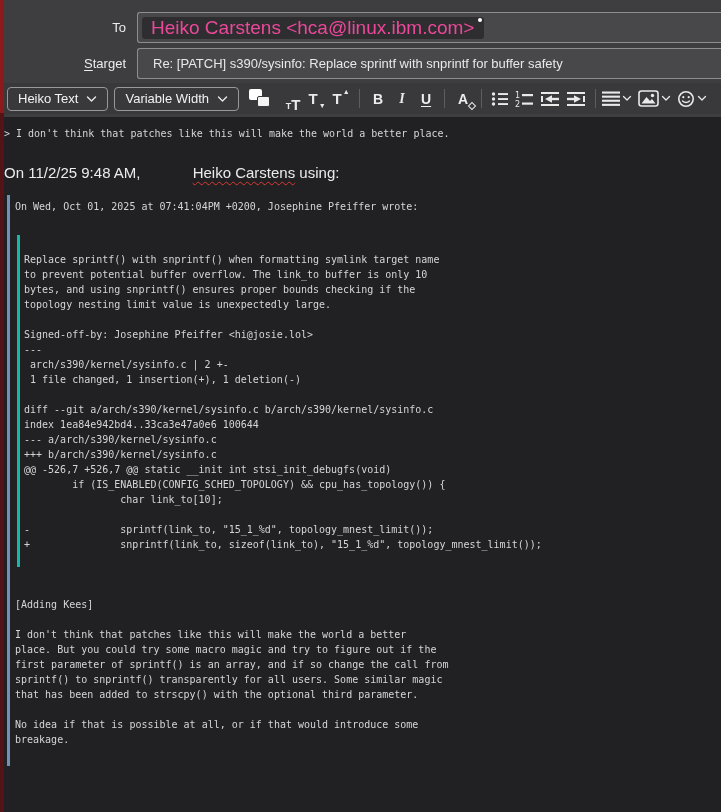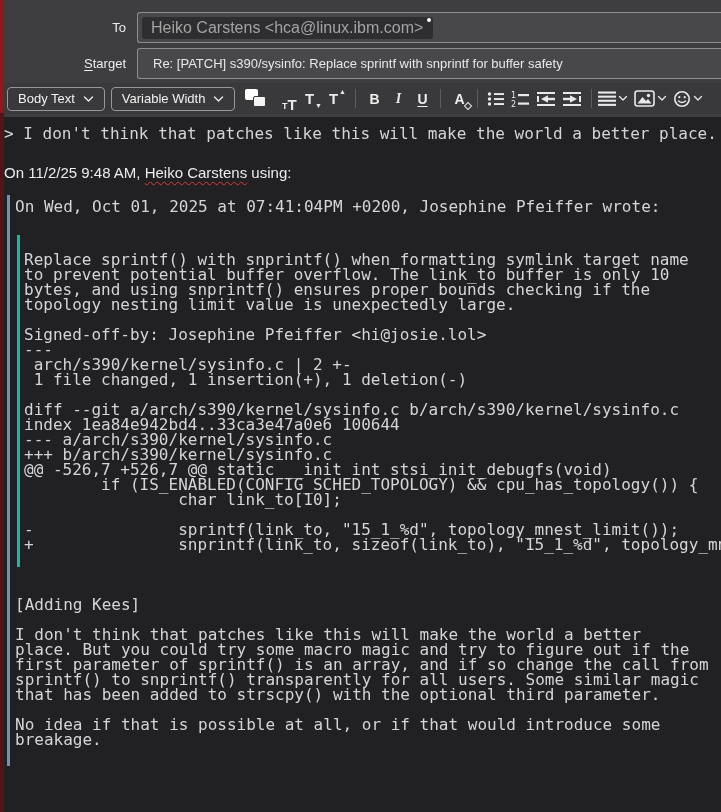--- a/index.html
+++ b/index.html
@@ -27,21 +27,21 @@
   .mnemonic { text-decoration:underline; text-underline-offset:2px; }
   .field {
     flex:1; height:31px; background:#48484b;
     border:1px solid #8e8e90; border-right:none;
     border-radius:3px 0 0 3px;
     display:flex; align-items:center;
   }
   .chip {
     position:relative; margin-left:4px; background:#2e2e31;
     border-radius:3px; padding:4px 10px 5px 9px;
-    font-size:16px; color:#a3a3a3; line-height:13px;
+    font-size:19px; color:#ec4899; line-height:13px;
   }
   .chip-dot {
     position:absolute; top:1px; right:2px; width:4px; height:4px;
     border-radius:50%; background:#ffffff;
   }
   .subject-text { margin-left:15px; font-size:13px; color:#e8e8e9; }
 
   
   .toolbar {
     margin-top:4px; height:31px; background:#39393c;
@@ -87,29 +87,30 @@
     border:1.5px solid #e9e9ea; transform:rotate(45deg); background:#39393c;
   }
 
   
   .editor {
     position:relative; height:699px; background:#212124;
     padding:9px 6px 0 4px; cursor:text;
   }
   .mono {
     font-family:"DejaVu Sans Mono", "Liberation Mono", monospace;
-    font-size:16px; line-height:15px; white-space:pre; color:#d5d5d7;
+    font-size:10px; line-height:15px; white-space:pre; color:#d5d5d7;
   }
   .sans { font-size:15px; line-height:21px; color:#ebebec; white-space:pre-wrap; }
   .line2 { margin-top:6px; }
   .attribution { margin-top:21px; }
   .misspelled {
     text-decoration:underline; text-decoration-style:wavy;
     text-decoration-color:#da3a31; text-decoration-thickness:1px;
     text-underline-offset:3px;
+    margin-left:48px;
   }
   blockquote { margin:0; }
   .quote-outer {
     margin:12px 0 0 3px; border-left:3px solid #7191b7;
     padding:4px 0 4px 5px;
   }
   .quote-inner {
     margin:6px 0 0 2px; border-left:3px solid #14b8a6;
     padding:2px 0 0 4px;
   }
@@ -135,21 +136,21 @@
           <span>target</span>
         </div>
       <div class="field">
         <span class="subject-text">Re: [PATCH] s390/sysinfo: Replace sprintf with snprintf for buffer safety</span>
       </div>
     </div>
 
     <div class="toolbar">
 
       <div class="tb-btn">
-        <span>Body Text</span>
+        <span>Heiko Text</span>
         <span class="chev">
           <svg width="11" height="8" viewBox="0 0 11 8">
               <polyline points="1.5,2 5.5,6 9.5,2" fill="none" stroke="#e9e9ea" stroke-width="1.4" stroke-linecap="round" stroke-linejoin="round"></polyline>
             </svg>
         </span>
       </div>
 
       <div class="tb-btn">
         <span>Variable Width</span>
         <span class="chev">

